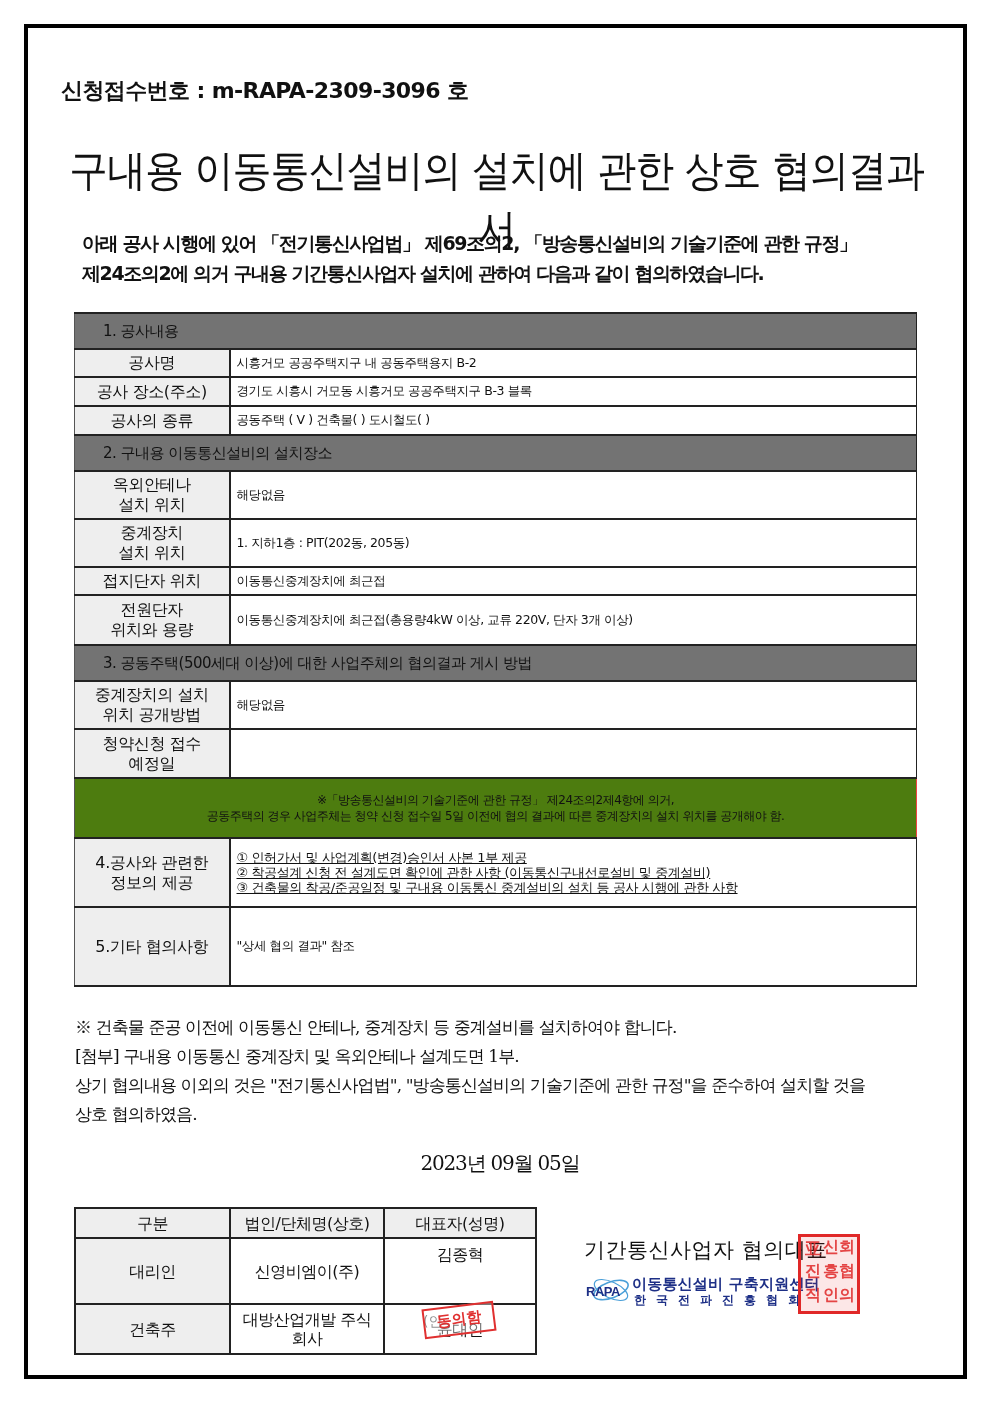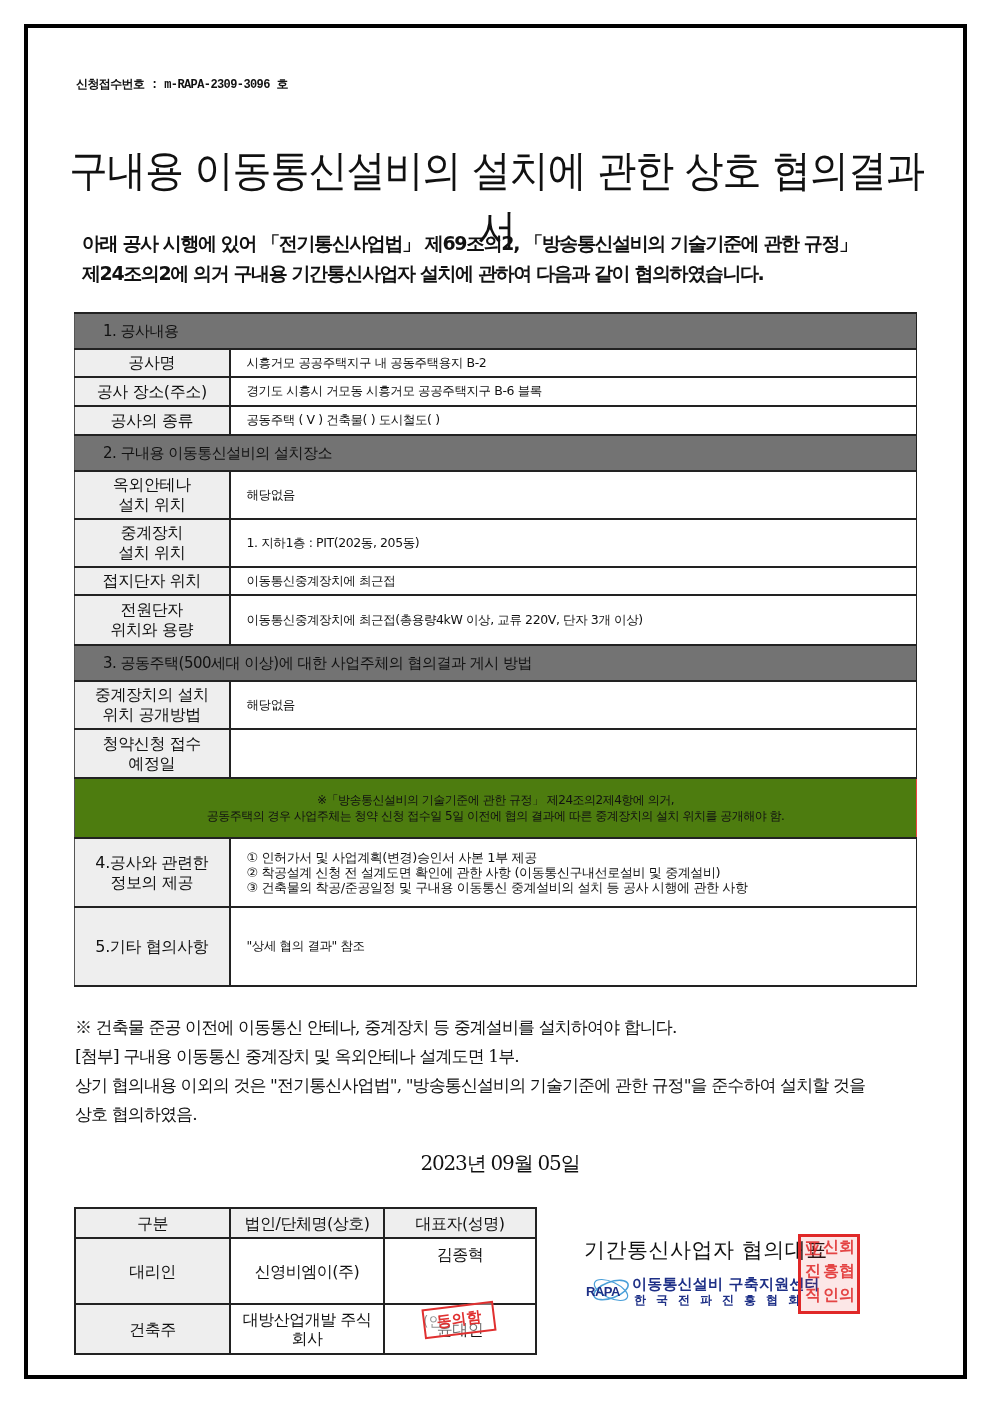--- a/index.html
+++ b/index.html
@@ -1,32 +1,32 @@
 <!DOCTYPE html>
 <html><head>
 <meta charset="utf-8">
 <style>
   html, body { margin:0; padding:0; background:#ffffff; }
   body { width:993px; height:1403px; position:relative; overflow:hidden;
          font-family:"DejaVu Sans", "Liberation Sans", sans-serif; color:#111; }
   .frame { position:absolute; left:24px; top:24px; width:935px; height:1347px;
            border:4px solid #000; }
   .abs { position:absolute; }
-  .appno { left:76px; top:76px; font-size:12px; font-weight:bold; letter-spacing:-0.6px;font-family:Liberation Mono, monospace; }
+  .appno { left:61px; top:76px; font-size:22px; font-weight:bold; letter-spacing:-0.6px; }
   .title { left:60px; top:146px; width:873px; text-align:center; font-family:"DejaVu Serif", "Liberation Serif", serif;
            font-size:39px; letter-spacing:-1px; font-weight:normal; transform:scaleY(1.1); }
   .intro { left:82px; top:228px; width:840px; font-size:19px; font-weight:bold; letter-spacing:-1.4px; line-height:30px; }
 
   table.main { position:absolute; left:74px; top:312px; width:843px; border-collapse:collapse; table-layout:fixed; }
   table.main td { border:2px solid #222; padding:0; font-size:12.5px; letter-spacing:-0.4px; }
   table.main td.sec { background:#737373; height:34px; padding-left:28px; font-size:15px; letter-spacing:-0.5px; border-left:1px solid #555; border-right:1px solid #222;}
   table.main td.lab { background:#eeeeee; text-align:center; font-size:16px; line-height:20px; width:151px; border-left:1px solid #555; }
-  table.main td.val { background:#fff; padding-left:16px; border-right:1px solid #222; }
+  table.main td.val { background:#fff; padding-left:6px; border-right:1px solid #222; }
   table.main td.note { background:#4d7c0f; text-align:center; font-size:12px; line-height:16px; letter-spacing:-0.5px; border-left:1px solid #555; border-right:1px solid #ef4444;}
-  .v-list div { line-height:15px; }
+  .v-list div { line-height:15px;text-decoration:underline; }
 
   .footer-notes { left:75px; top:1013px; width:860px; font-family:"DejaVu Serif", "Liberation Serif", serif;
                   font-size:17px; line-height:29px; letter-spacing:-0.9px; }
   .date { left:380px; top:1150px; width:240px; text-align:center; font-family:"DejaVu Serif", "Liberation Serif", serif;
           font-size:20px; letter-spacing:-1.2px; }
 
   table.sig { position:absolute; left:74px; top:1207px; width:463px; border-collapse:collapse; table-layout:fixed; }
   table.sig td { border:2px solid #222; text-align:center; font-size:16px; letter-spacing:-0.5px; line-height:19px; }
   table.sig tr.h td { background:#eeeeee; height:26px; }
   table.sig td.gray { background:#eeeeee; }
@@ -67,21 +67,21 @@
   <tbody>
       <tr>
         <td colspan="2" class="sec">1. 공사내용</td>
       </tr>
   <tr style="height:28px">
     <td class="lab">공사명</td>
     <td class="val">시흥거모 공공주택지구 내 공동주택용지 B-2</td>
   </tr>
   <tr style="height:29px">
     <td class="lab">공사 장소(주소)</td>
-    <td class="val">경기도 시흥시 거모동 시흥거모 공공주택지구 B-6 블록</td>
+    <td class="val">경기도 시흥시 거모동 시흥거모 공공주택지구 B-3 블록</td>
   </tr>
   <tr style="height:29px">
     <td class="lab">공사의 종류</td>
     <td class="val">공동주택 ( V ) 건축물(  ) 도시철도(  )</td>
   </tr>
 
   <tr>
         <td colspan="2" class="sec">2. 구내용 이동통신설비의 설치장소</td>
       </tr>
   <tr style="height:48px">

